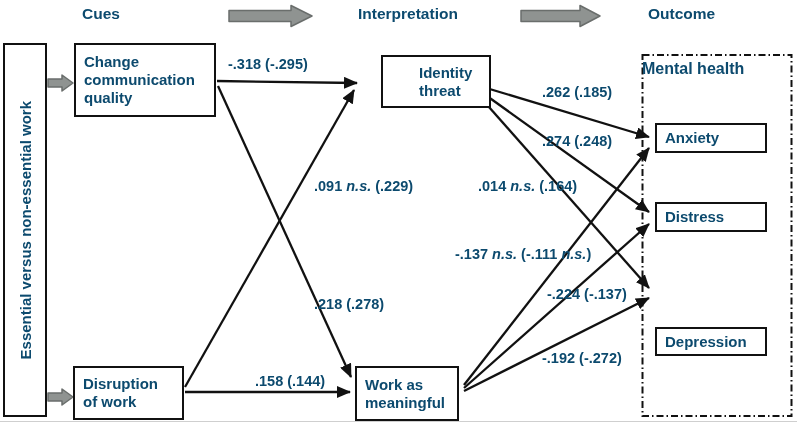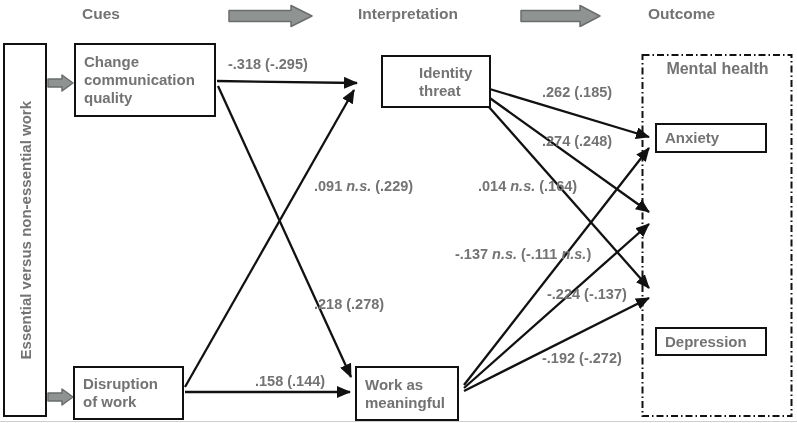--- a/index.html
+++ b/index.html
@@ -1,38 +1,38 @@
 <!DOCTYPE html>
 <html><head>
 <meta charset="utf-8">
 <style>
   html,body{margin:0;padding:0;background:#ffffff;}
   .canvas{
     position:relative;width:797px;height:423px;background:#ffffff;overflow:hidden;
-    font-family:"Liberation Sans","DejaVu Sans",sans-serif;color:#737373;
+    font-family:"Liberation Sans","DejaVu Sans",sans-serif;color:#0c4a6e;
   }
   .hdr{
     position:absolute;top:5px;font-weight:bold;font-size:15.5px;white-space:nowrap;
   }
   svg.layer{position:absolute;left:0;top:0;pointer-events:none;}
   .node{
     position:absolute;background:#fff;border:2.5px solid #111;box-sizing:border-box;
     display:flex;align-items:center;font-weight:bold;font-size:15px;line-height:1.18;
     padding:2px 6px 2px 8px;
   }
   .vbox{
     position:absolute;background:#fff;border:2.5px solid #111;box-sizing:border-box;
     display:flex;align-items:center;justify-content:center;
   }
   .vbox span{
     writing-mode:vertical-rl;transform:rotate(180deg);
     font-weight:bold;font-size:15px;white-space:nowrap;
   }
   .mh-title{
-    position:absolute;left:642px;top:60px;width:151px;text-align:center;
+    position:absolute;left:642px;top:60px;width:151px;text-align:left;
     font-weight:bold;font-size:16px;
   }
   .coef{
     position:absolute;font-weight:bold;font-size:14.5px;white-space:nowrap;
   }
   .coef i{font-style:italic;margin-top:20px;}
   .bottom-rule{position:absolute;left:0;top:421px;width:797px;height:1px;background:#cfcfcf;}
 </style>
 </head>
 <body>
@@ -88,20 +88,23 @@
     <span>Identity threat</span>
   </div>
   <div class="node" style="left:355px;top:366px;width:104px;height:55px;">
     <span>Work as meaningful</span>
   </div>
 
   <div class="mh-title">Mental health</div>
   <div class="node" style="left:655px;top:123px;width:112px;height:30px;">
     <span>Anxiety</span>
   </div>
+  <div class="node" style="left:655px;top:202px;width:112px;height:30px;">
+    <span>Distress</span>
+  </div>
   <div class="node" style="left:655px;top:279px;width:112px;height:29px;margin-top:48px;">
     <span>Depression</span>
   </div>
 
   <div class="coef" style="left:228px;top:56px;">-.318 (-.295)</div>
   <div class="coef" style="left:314px;top:178px;">.091 <i>n.s.</i> (.229)</div>
   <div class="coef" style="left:314px;top:256px;margin-top:40px;">.218 (.278)</div>
   <div class="coef" style="left:224px;top:373px;margin-left:31px;">.158 (.144)</div>
   <div class="coef" style="left:542px;top:84px;">.262 (.185)</div>
   <div class="coef" style="left:542px;top:133px;">.274 (.248)</div>

